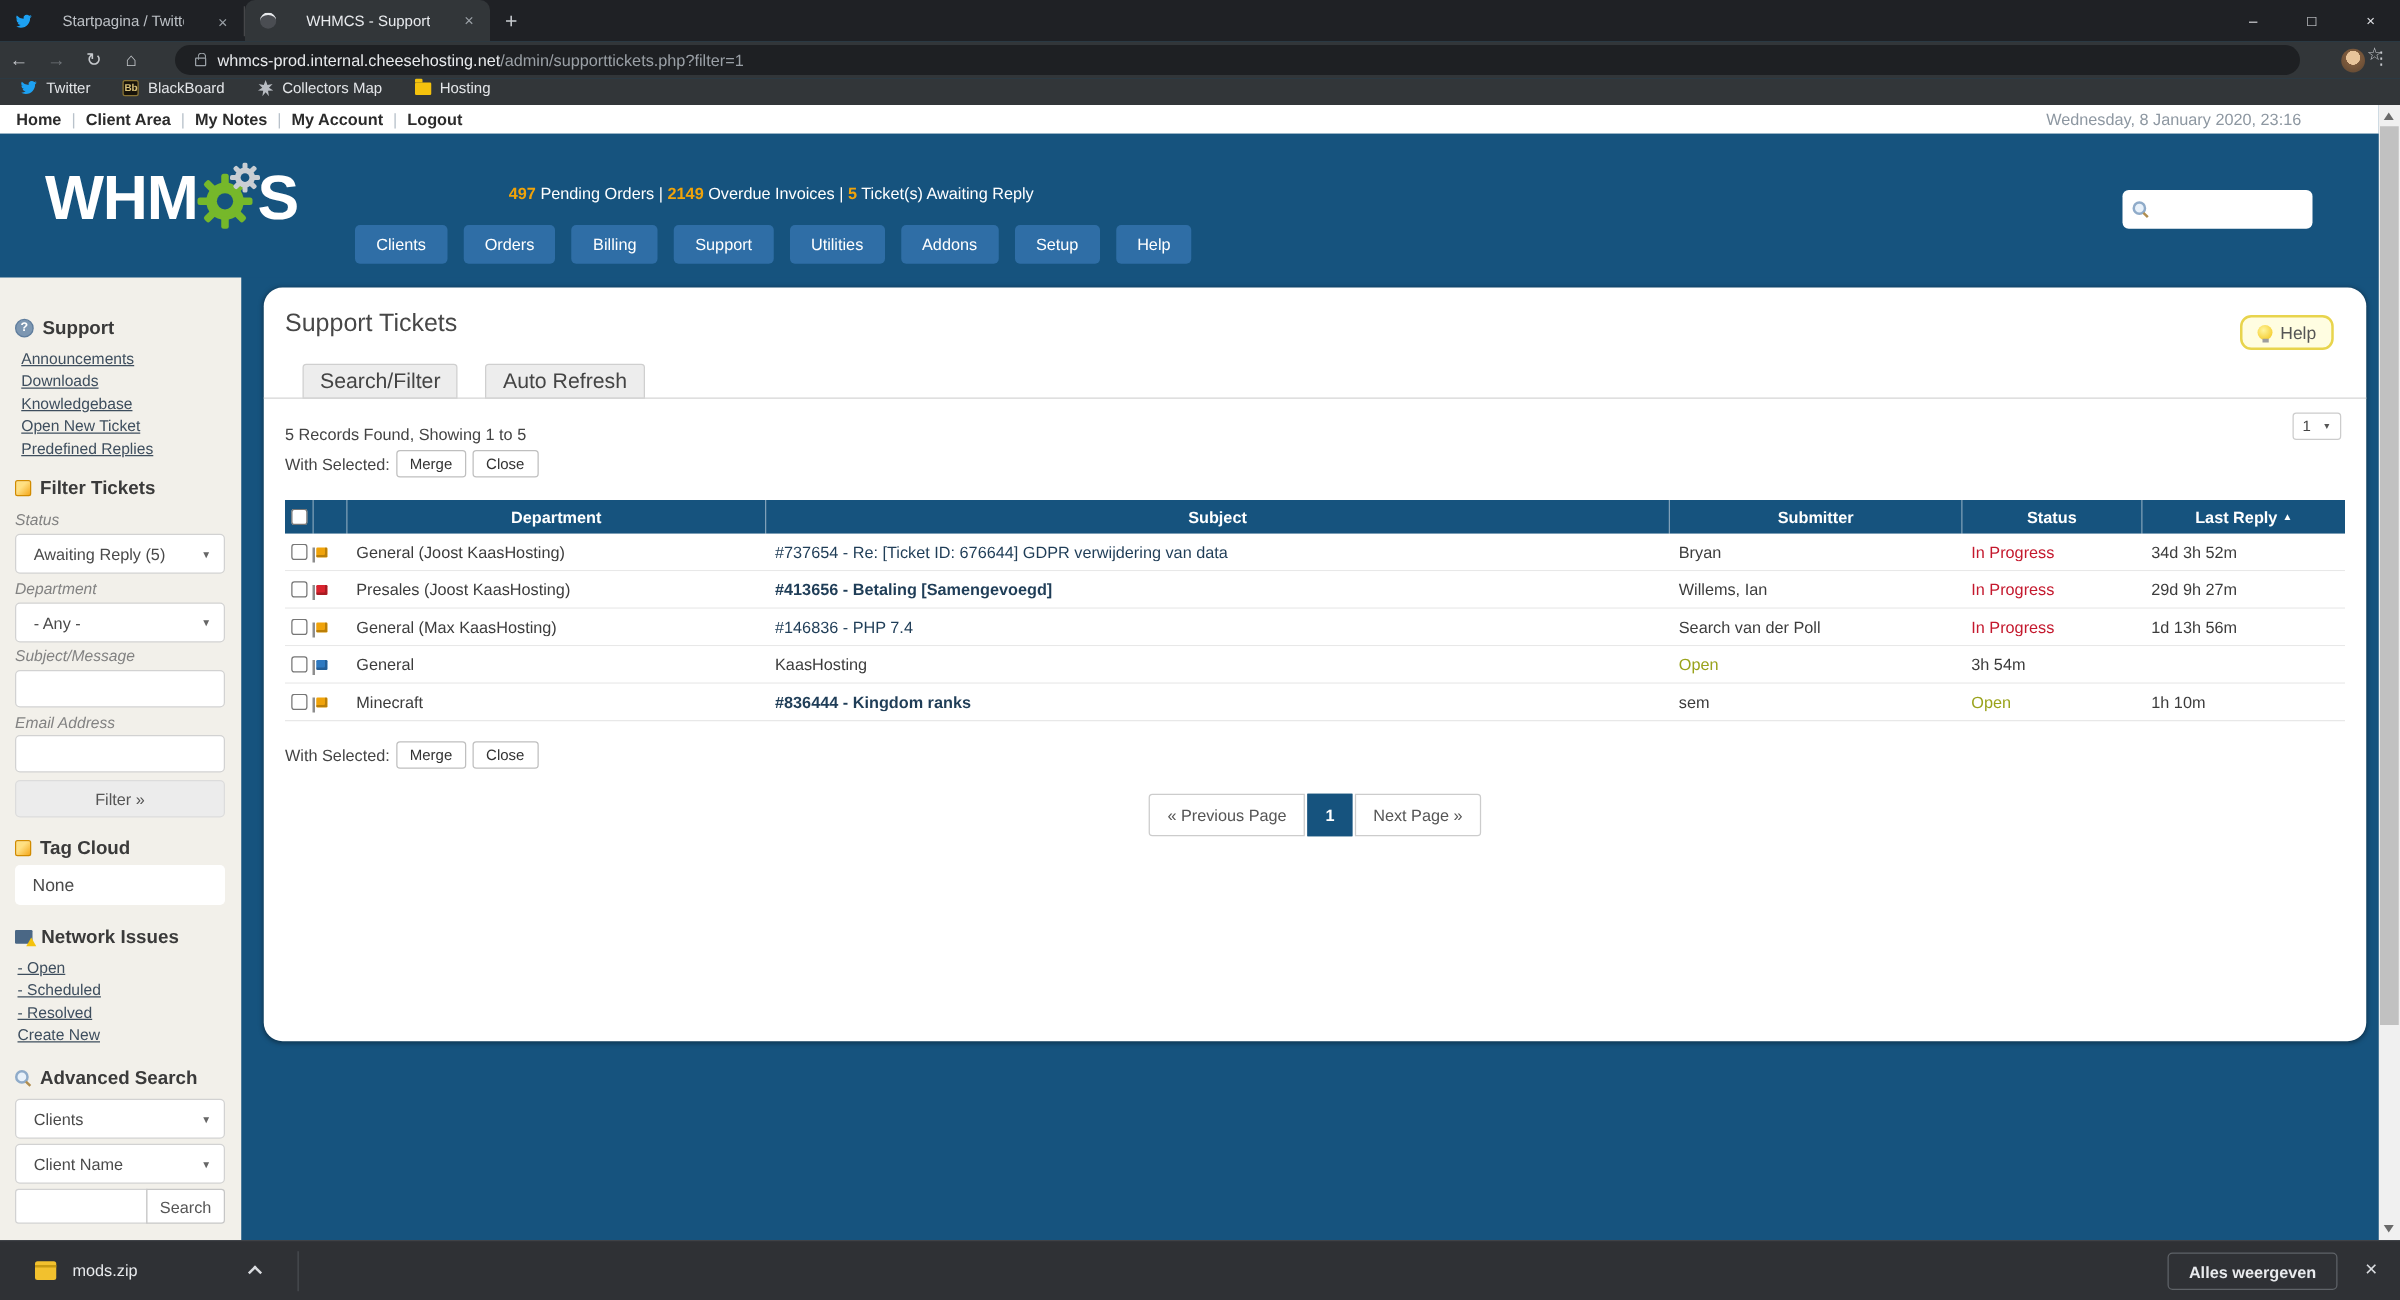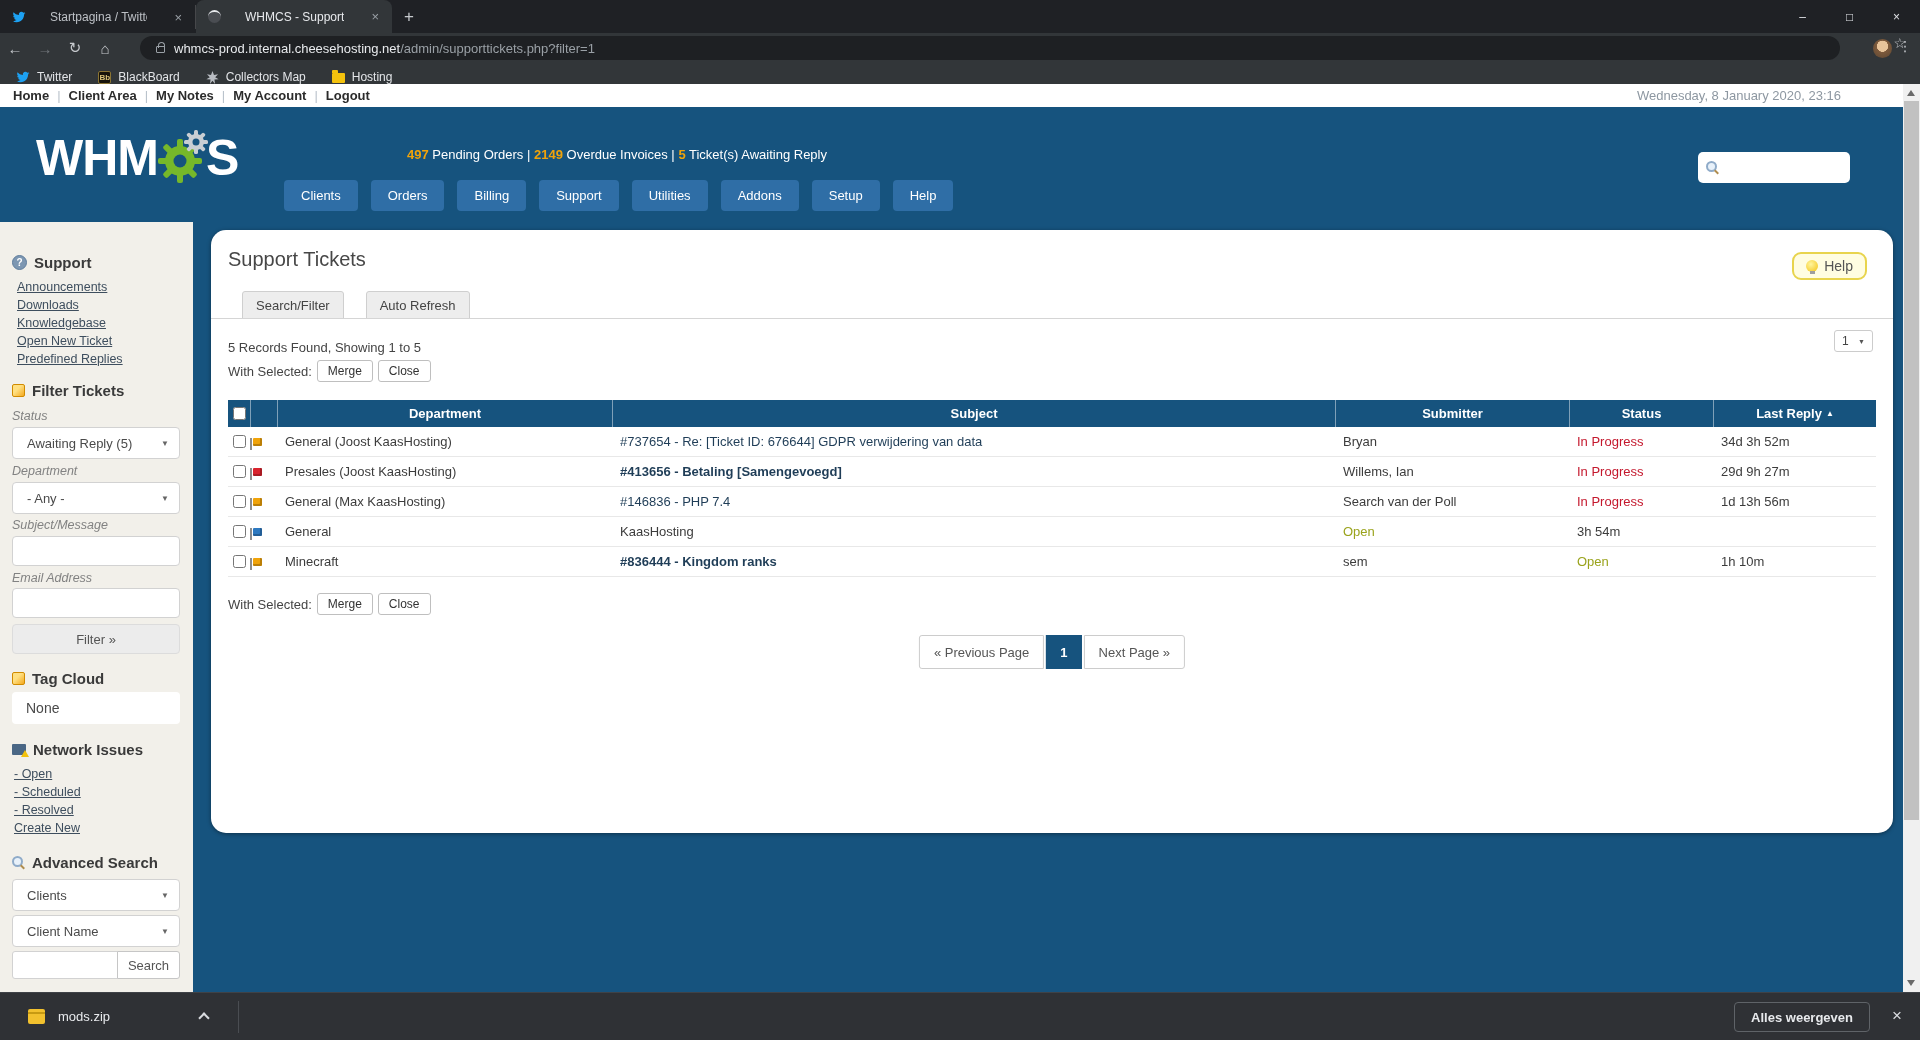--- a/index.html
+++ b/index.html
@@ -24,21 +24,21 @@
   .navbtn.disabled { color:#70757a; }
   .urlpill { position:absolute; left:140px; top:3px; width:1700px; height:24px; background:#1e2023; border-radius:12px; display:flex; align-items:center; padding:0 12px; }
   .lock { width:9px; height:7px; border:1.5px solid #9aa0a6; border-radius:1px; position:relative; margin:3px 9px 0 4px; }
   .lock::before { content:""; position:absolute; left:1px; top:-5px; width:5px; height:5px; border:1.5px solid #9aa0a6; border-bottom:none; border-radius:4px 4px 0 0; }
   .url-host { font-size:13px; color:#e8eaed; }
   .url-path { font-size:13px; color:#9aa0a6; }
   .urlstar { position:absolute; right:14px; color:#c6c9cd; font-size:14px; top:2px; }
   .avatar { position:absolute; right:28px; top:6px; width:19px; height:19px; border-radius:50%; background:radial-gradient(circle at 50% 38%, #e8c49a 36%, #7d5a3c 38%, #5d4632 100%); }
   .menudots { position:absolute; right:8px; top:5px; color:#c6c9cd; font-size:14px; }
 
-  .bookmarksbar { position:absolute; left:0; top:63px; width:1920px; height:21px; background:#323639; display:flex; align-items:flex-end; gap:26px; padding-left:16px; }
+  .bookmarksbar { position:absolute; left:0; top:63px; width:1920px; height:21px; background:#323639; display:flex; align-items:flex-start; gap:26px; padding-left:16px; }
   .bm { display:flex; align-items:center; gap:7px; font-size:12px; color:#e3e5e8; }
   .bb-badge { width:13px; height:13px; background:#17130a; border:1px solid #8a7433; color:#d9c27a; font-size:8px; font-weight:bold; display:flex; align-items:center; justify-content:center; border-radius:2px; }
   .folder { width:13px; height:10px; background:#f4c20d; border-radius:1px; position:relative; margin-top:2px; }
   .folder::before { content:""; position:absolute; top:-3px; left:0; width:6px; height:3px; background:#f4c20d; border-radius:1px 1px 0 0; }
 
   
   .adminbar { position:absolute; left:0; top:84px; width:1903px; height:23px; background:#ffffff; display:flex; align-items:center; padding-left:13px; font-size:13px; }
   .adminbar a { color:#2b2b2b; font-weight:bold; text-decoration:none; }
   .adminbar .sep { color:#b9c2cb; margin:0 8px; font-weight:normal; }
   .admindate { position:absolute; right:62px; color:#8d97a1; font-size:13px; font-weight:normal; }
@@ -72,21 +72,21 @@
   .monitor::after { content:""; position:absolute; right:-3px; bottom:-2px; width:0; height:0; border-left:4px solid transparent; border-right:4px solid transparent; border-bottom:7px solid #f4c20d; }
   .flag { display:inline-block; width:9px; height:8px; background:currentColor; border-radius:1px; box-shadow:inset -2px -2px 0 rgba(0,0,0,.22); position:relative; margin-left:3px; }
   .flag::before { content:""; position:absolute; left:-3px; top:0; width:2px; height:12px; background:#8d8d8d; }
 
   .card { position:absolute; left:211px; top:230px; width:1682px; height:603px; background:#fff; border-radius:15px; box-shadow:0 1px 4px rgba(0,0,0,.4); }
   .card-title { position:absolute; left:17px; top:18px; font-size:20px; color:#474747; }
   .helpbtn { position:absolute; right:26px; top:22px; height:28px; background:#fffde1; border:2px solid #e8d44d; border-radius:9px; display:flex; align-items:center; gap:6px; padding:0 12px; font-size:14px; color:#555; cursor:pointer; }
   .bulb { width:12px; height:12px; border-radius:50%; background:radial-gradient(circle at 40% 35%, #fff59d, #f3c211); position:relative; }
   .bulb::after { content:""; position:absolute; bottom:-2px; left:4px; width:5px; height:3px; background:#9e9e9e; }
   .ctabs { position:absolute; left:31px; top:61px; display:flex; gap:22px; }
-  .ctab { height:28px; background:#ededed; border:1px solid #cfcfcf; border-radius:3px 3px 0 0; display:flex; align-items:center; padding:0 13px; font-size:13px; color:#444; cursor:pointer; }
+  .ctab { height:28px; background:#ededed; border:1px solid #cfcfcf; border-radius:3px 3px 0 0; display:flex; align-items:center; padding:0 13px; font-size:17px; color:#444; cursor:pointer; }
   .ctabline { position:absolute; left:0; top:88px; width:1682px; border-bottom:1px solid #d5d5d5; }
   .records { position:absolute; left:17px; top:110px; font-size:13px; color:#444; }
   .pagesel { position:absolute; right:20px; top:100px; width:39px; height:22px; border:1px solid #ccc; border-radius:3px; display:flex; align-items:center; justify-content:space-between; padding:0 7px; font-size:12px; color:#444; cursor:pointer; }
   .pagesel .caret { font-size:7px; color:#555; }
   .withsel { position:absolute; left:17px; display:flex; align-items:center; gap:5px; font-size:13px; color:#444; }
   .minibtn { height:22px; background:#fff; border:1px solid #bfbfbf; border-radius:3px; font-size:12px; color:#333; font-family:inherit; padding:0 10px; cursor:pointer; }
 
   .ttable { position:absolute; left:17px; top:170px; width:1648px; font-size:13px; }
   .trow { display:grid; grid-template-columns:22px 27px 335px 723px 234px 144px 163px; align-items:center; }
   .thead { background:#16537e; color:#fff; font-weight:bold; height:27px; }

